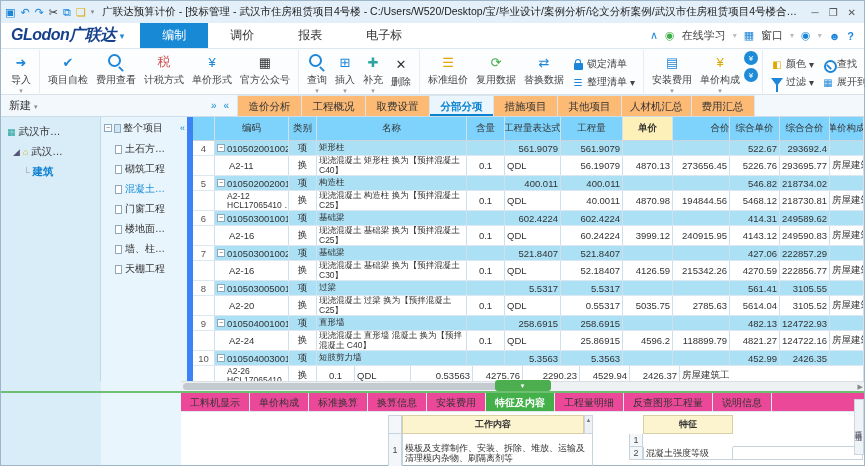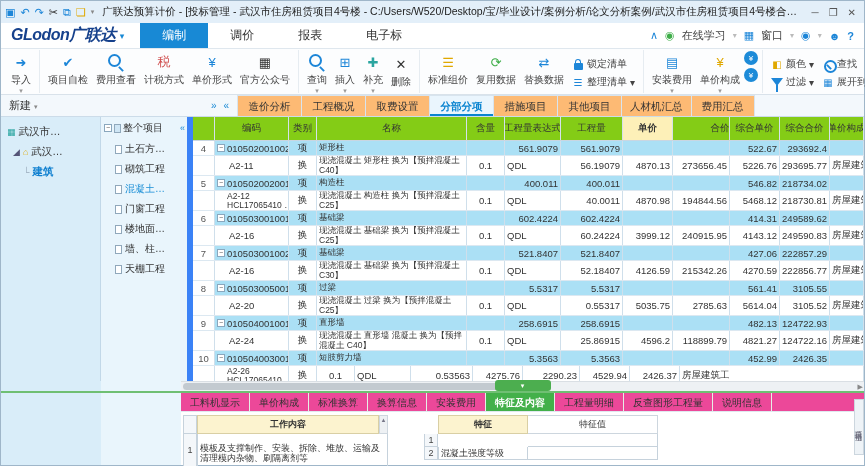--- a/index.html
+++ b/index.html
@@ -70,21 +70,21 @@
   .treepanel { width:92px; background:#e9f5fc; border-right:6px solid #3b82f6; font-size:10px; }
   .tree-head { display:flex; align-items:center; gap:2px; padding:4px 2px 4px 3px; white-space:nowrap; }
   .tree-head .col-btn { margin-left:auto; color:#1889d5; font-size:9px; }
   .mini-expand { width:8px; height:8px; border:1px solid #8aa7bd; font-size:7px; line-height:6px; text-align:center; color:#555; background:#fff; flex:0 0 auto; }
   .doc-ic { width:7px; height:9px; background:#fff; border:1px solid #90a8bb; flex:0 0 auto; }
   .tree-item { display:flex; align-items:center; gap:3px; padding:3px 1px 3px 14px; white-space:nowrap; overflow:hidden; }
   .tree-item.selected { color:#1b8fd6; }
 
   
   .grid { flex:1; display:flex; flex-direction:column; background:#fff; min-width:0; }
-  .ghead { display:flex; height:24px; background:#84cc16; border-bottom:1px solid #c9d6e2; flex:0 0 auto; }
+  .ghead { display:flex; height:24px; background:#7dd3fc; border-bottom:1px solid #c9d6e2; flex:0 0 auto; }
   .gc { border-right:1px solid #d5e1ea; display:flex; align-items:center; justify-content:center;
     font-size:9.5px; color:#333; overflow:hidden; white-space:nowrap; padding:0 1px; }
   .ghead .price-h { background:#fdf0b8; font-weight:bold; }
   .c0{width:22px;} .c1{width:74px;} .c2{width:28px;} .c3{width:150px;} .c4{width:38px;} .c5{width:56px;}
   .c6{width:62px;} .c7{width:50px;} .c8{width:57px;padding-left:39px;} .c9{width:50px;} .c10{width:50px;} .c11{flex:1;}
   .gbody { flex:1; overflow:hidden; }
   .grow { display:flex; border-bottom:1px solid #dce8f1; font-size:9px; }
   .grow.item { height:15px; background:#abe0f5; }
   .grow.sub { height:20px; background:#fff; }
   .grow .gc { background:transparent; border-right:1px solid #cfdfeb; justify-content:flex-start; padding:0 2px; }
@@ -105,21 +105,21 @@
   .collapse-btn { position:absolute; left:50%; transform:translateX(-50%); top:-2px; width:56px; height:11px;
     background:#4cae4f; border-radius:3px; color:#fff; font-size:7px; text-align:center; line-height:11px; z-index:5; }
 
   
   .bottom { height:74px; border-top:2px solid #6fbf73; display:flex; flex:0 0 auto; position:relative; background:#fff; }
   .b-spacer1 { width:100px; background:#d9edf9; } .b-spacer2 { width:80px; background:#e9f5fc; }
   .bottom-main { flex:1; display:flex; flex-direction:column; min-width:0; }
   .btabs { display:flex; height:19px; border-bottom:1px solid #e0e8ef; background:#ec4899; flex:0 0 auto; }
   .btab { padding:3px 9px 0 9px; font-size:10px; color:#333; border-right:1px solid #e6efe6; white-space:nowrap; }
   .btab.active { background:#43b04a; color:#fff; font-weight:bold; }
-  .bcontent { flex:1; display:flex; padding-top:3px; gap:0; }
+  .bcontent { flex:1; display:flex; padding-top:3px; gap:0;justify-content:flex-end; }
   .wc-table { width:205px; margin-left:2px; font-size:9px; }
   .trow { display:flex; }
   .numcol { width:14px; display:flex; align-items:center; justify-content:center; border:1px solid #c6d2dc; border-top:none; background:#f4f7fa; color:#444; }
   .hdrcell { background:#fcf3cf; border:1px solid #d9cfa4; font-weight:bold; text-align:center; padding:2px 0; }
   .wc-hdr { display:flex; }
   .wc-hdr .hdrcell { flex:1; }
   .wc-scroll { width:9px; background:#eef1f4; border:1px solid #cdd6de; font-size:6px; text-align:center; color:#778; line-height:8px; }
   .wc-text { flex:1; border:1px solid #c6d2dc; border-top:none; padding:10px 2px; line-height:9.5px; height:33px; overflow:hidden; }
   .ft-table { margin-left:36px; font-size:9px; width:235px; }
   .ft-hdr { display:flex; }
@@ -663,21 +663,20 @@
           </div>
           <div class="trow">
             <div class="numcol">1</div>
             <div class="wc-text">模板及支撑制作、安装、拆除、堆放、运输及清理模内杂物、刷隔离剂等</div>
           </div>
         </div>
         <div class="ft-table">
           <div class="ft-hdr">
             <div class="hspace"></div>
             <div class="hdrcell h1">特征</div>
-            <div class="h2">特征值</div>
           </div>
           <div id="ftRows">
               <div class="ft-row">
                 <div class="numcol">1</div>
                 <div class="ft-cell selcell">混凝土种类</div>
                 <div class="ft-val"></div>
               </div>
               <div class="ft-row">
                 <div class="numcol">2</div>
                 <div class="ft-cell">混凝土强度等级</div>

